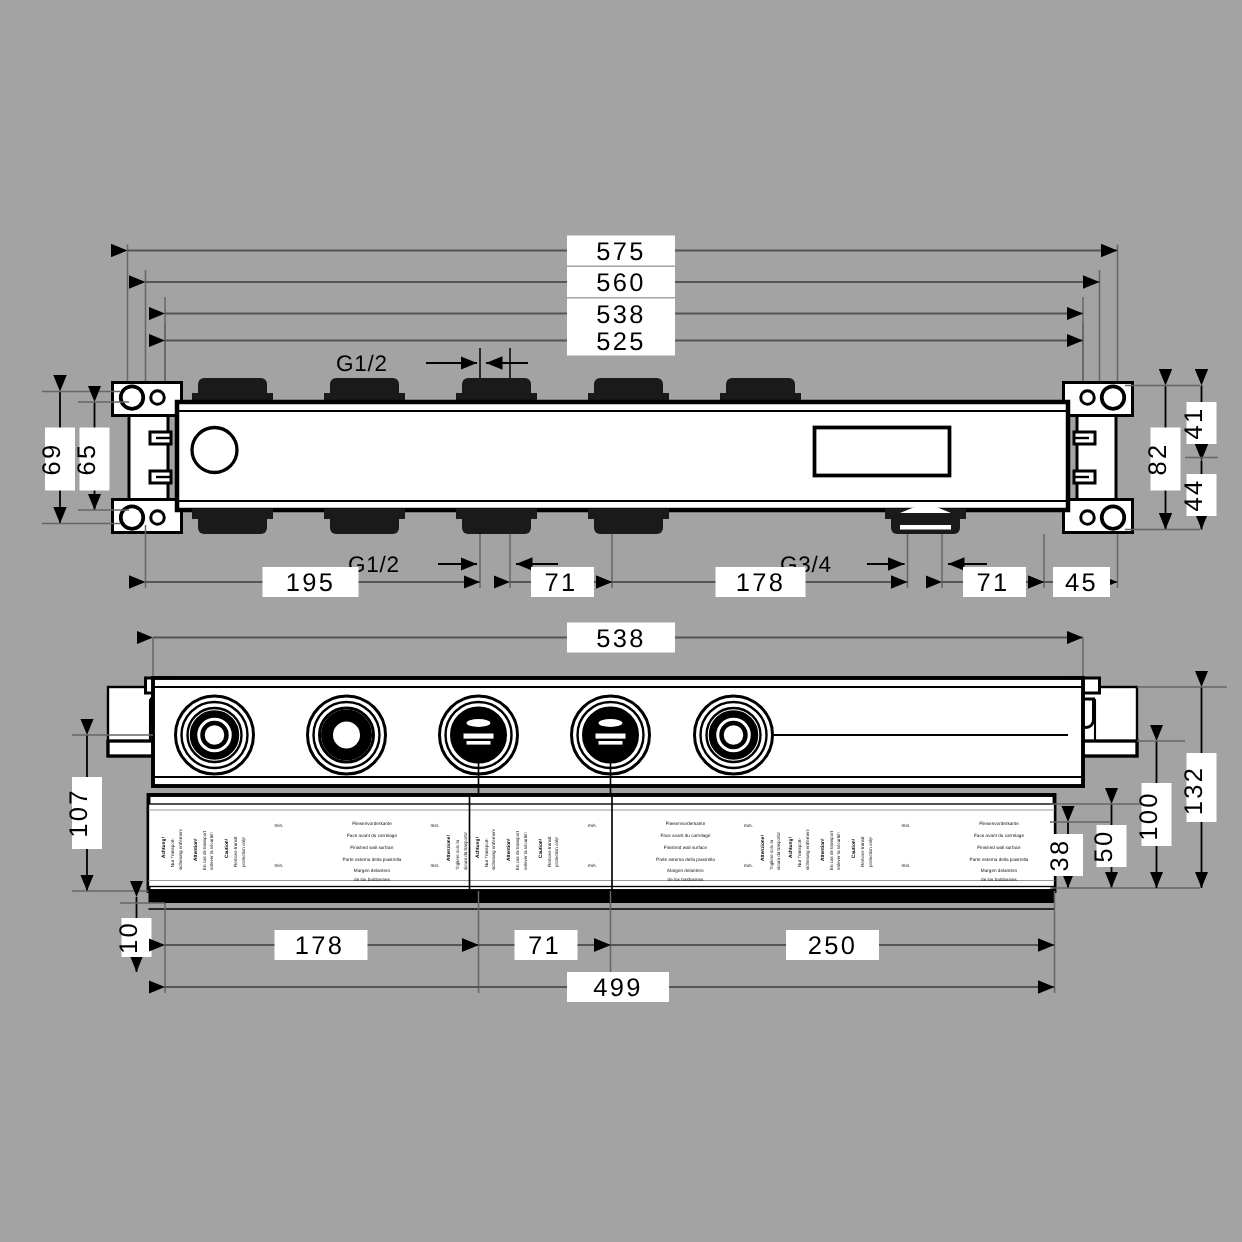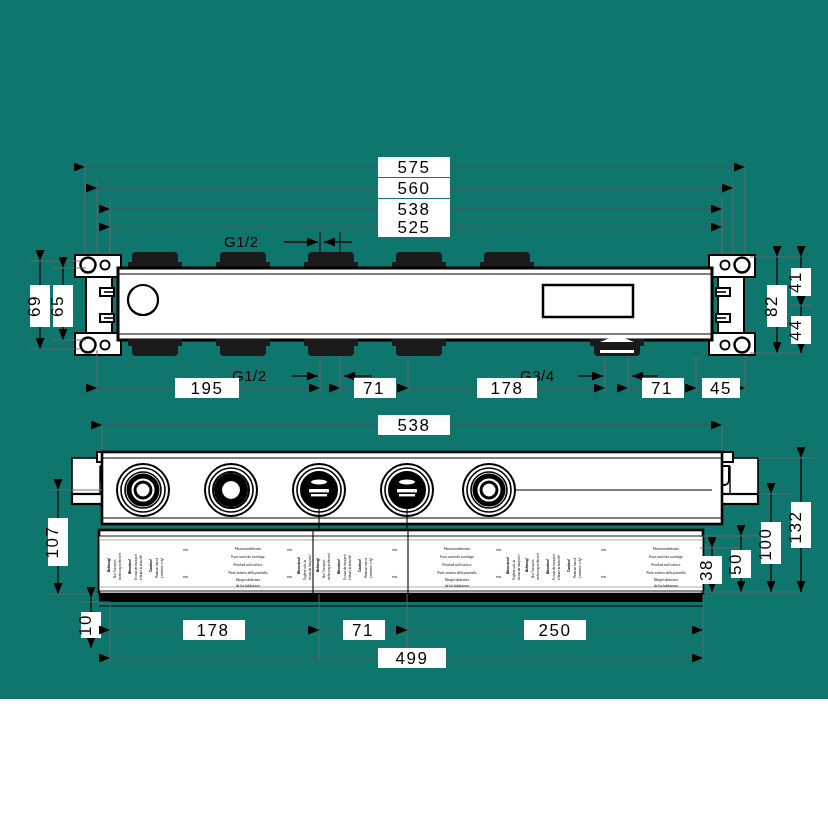--- a/index.html
+++ b/index.html
@@ -1,18 +1,18 @@
 <!DOCTYPE html>
 <html><head>
 <meta charset="utf-8">
 <style>
   html,body{margin:0;padding:0;background:#ffffff;}
   body{width:828px;height:828px;overflow:hidden;
        font-family:"Liberation Sans", sans-serif;}
-  #stage{position:relative;width:828px;height:699px;background:#0f766e;}
+  #stage{position:relative;width:828px;height:828px;background:#a3a3a3;}
   svg{display:block;}
   .dimtxt{font-family:"Liberation Sans", sans-serif;font-size:17px;fill:#000;letter-spacing:1.5px;}
   .dimtxt-v{font-family:"Liberation Sans", sans-serif;font-size:17px;fill:#000;letter-spacing:1.5px;}
   .thdtxt{font-family:"Liberation Sans", sans-serif;font-size:15px;fill:#000;letter-spacing:0.5px;}
   .micro{font-family:"Liberation Sans", sans-serif;font-size:3.1px;fill:#111;}
   .micro-b{font-family:"Liberation Sans", sans-serif;font-size:3.2px;fill:#000;font-weight:bold;}
   .micro-v{font-family:"Liberation Sans", sans-serif;font-size:3.0px;fill:#111;}
 </style>
 </head>
 <body>

